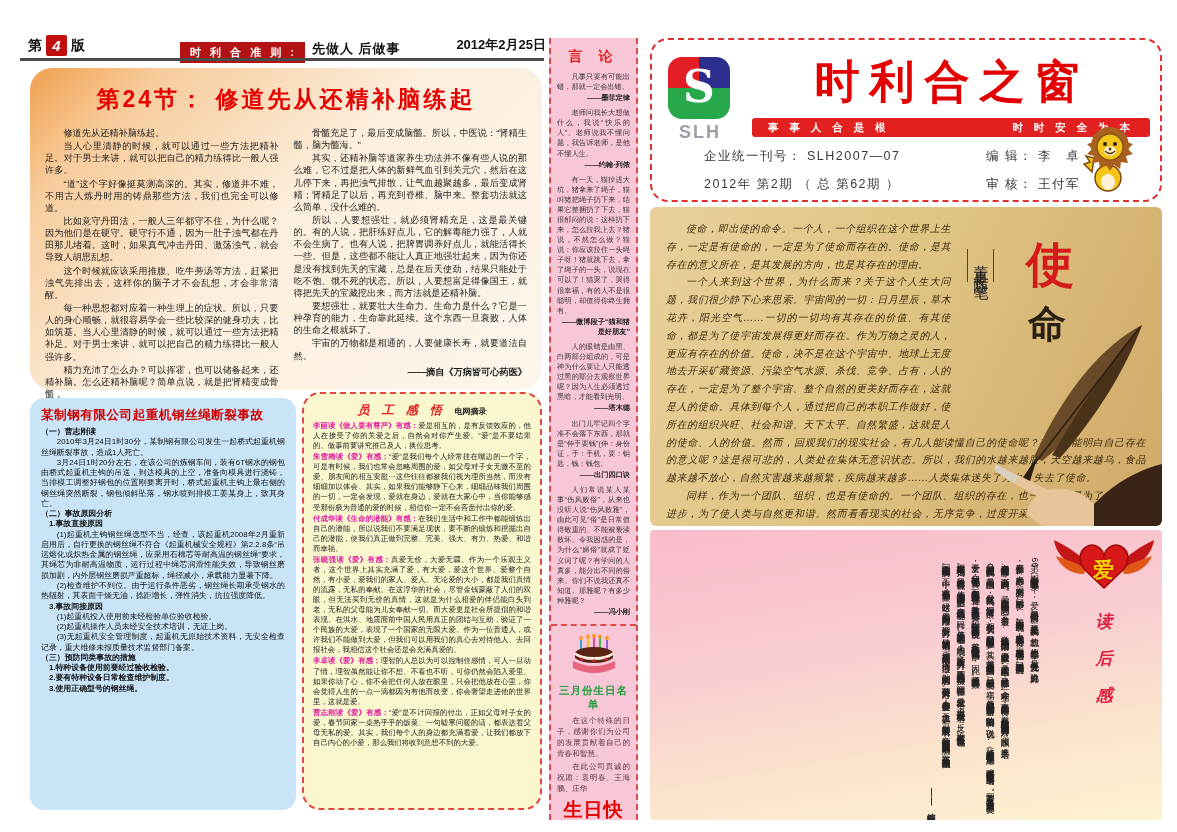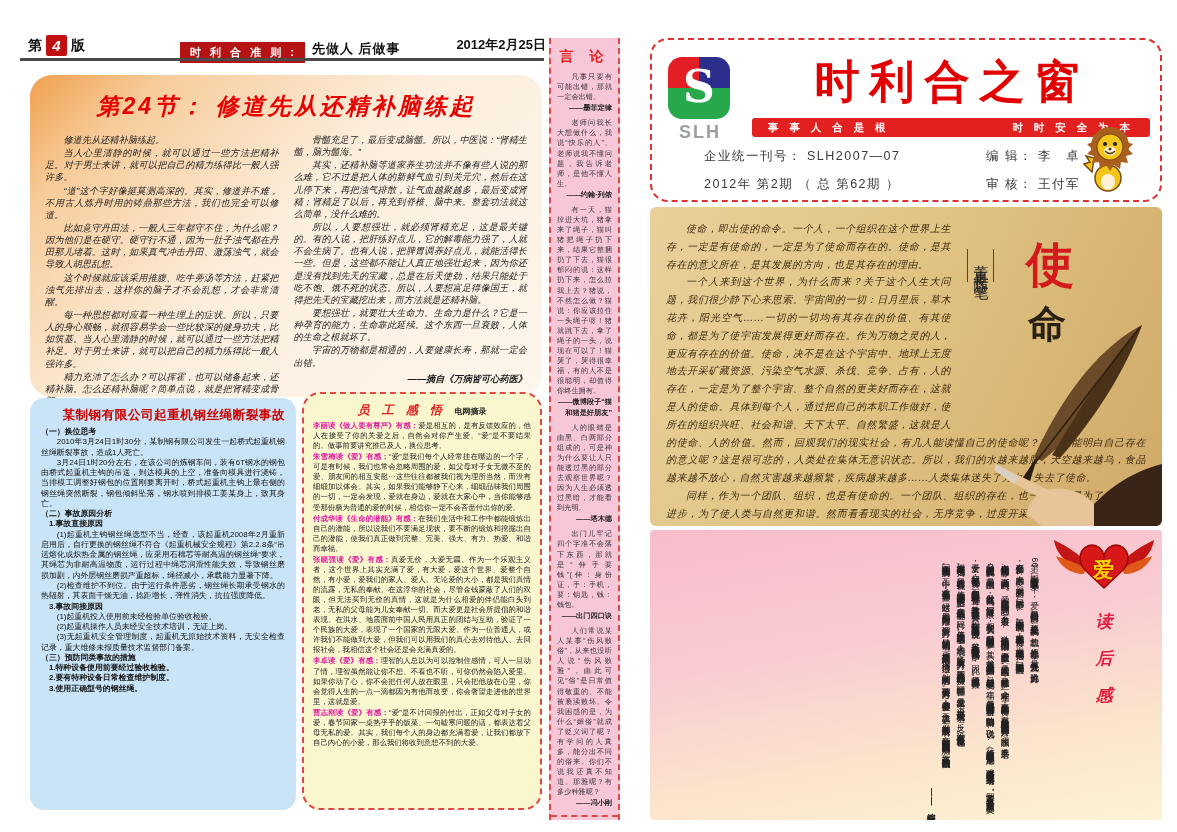--- a/index.html
+++ b/index.html
@@ -10,47 +10,47 @@
   .lp-header { position:absolute; left:28px; top:33px; width:518px; height:24px; }
   .pageno { position:absolute; left:0; top:2px; font-size:14px; font-weight:bold; color:#111; display:flex; align-items:center; gap:4px;}
   .pageno .numbox { display:inline-block; width:21px; height:21px; background:#c00f0f; color:#fff; font-size:15px; font-weight:bold; font-style:italic; text-align:center; line-height:21px; border-radius:2px;}
   .principle { position:absolute; left:152px; top:1px; display:flex; align-items:center; gap:7px; }
   .principle .pbox { background:#b51313; color:#fff; font-size:11px; font-weight:bold; letter-spacing:3px; padding:3px 8px 3px 10px;margin-top:8px; }
   .principle .ptxt { font-size:13px; font-weight:bold; color:#111; letter-spacing:1px;}
   .hdr-date { position:absolute; right:0; top:3px; font-size:13px; font-weight:bold; color:#111;text-align:center; }
   .lp-rule { position:absolute; left:20px; top:58px; width:524px; height:3px; background:#4a4a4a; }
 
   
-  .main-panel { position:absolute; left:30px; top:75px; width:512px; height:322px; border-radius:22px;
-    background:linear-gradient(135deg,#f0a04e 0%,#f7cc9b 16%,#fceedd 48%,#fdf6ec 100%); padding:12px 15px 8px;font-style:italic; }
+  .main-panel { position:absolute; left:30px; top:68px; width:512px; height:322px; border-radius:22px;
+    background:linear-gradient(135deg,#f0a04e 0%,#f7cc9b 16%,#fceedd 48%,#fdf6ec 100%); padding:12px 15px 8px; }
   .main-title { text-align:center; font-size:23px; font-weight:bold; color:#e60000; letter-spacing:3px; font-family:"Liberation Sans",sans-serif; margin-top:4px;}
   .main-cols { display:flex; gap:15px; margin-top:12px; }
   .main-col { flex:1; font-size:9.2px; line-height:1.32; color:#1c1c1c; text-align:justify; }
   .main-col p { text-indent:2em; margin-bottom:1px; }
   .main-attr { text-align:right; font-weight:bold; margin-top:4px; text-indent:0 !important; }
 
   
   .acc-panel { position:absolute; left:30px; top:398px; width:266px; height:412px; background:#c9e4f6; border-radius:14px; padding:9px 11px; }
-  .acc-title { text-align:right; color:#cc0000; font-weight:bold; font-size:12.6px; letter-spacing:0.5px; font-family:"DejaVu Serif",serif; margin-bottom:3px;}
+  .acc-title { text-align:left; color:#cc0000; font-weight:bold; font-size:12.6px; letter-spacing:0.5px; font-family:"DejaVu Serif",serif; margin-bottom:3px;}
   .acc-body { font-size:7.9px; line-height:1.3; color:#111; text-align:justify;}
   .acc-body p { text-indent:2em; }
   .acc-body p.hdr { font-weight:bold; text-indent:0; }
   .acc-body p.hdr2 { font-weight:bold; text-indent:1em; }
 
   
   .gw-panel { position:absolute; left:302px; top:392px; width:240px; height:418px; background:#faf6cd; border:2.5px dashed #e04848; border-radius:18px; padding:6px 9px; overflow:hidden;}
   .gw-head { text-align:center; margin-bottom:2px; }
   .gw-title { color:#e01f1f; font-size:12px; font-weight:bold; letter-spacing:4px; font-family:"DejaVu Serif",serif; font-style:italic;}
   .gw-sub { color:#222; font-size:8px; font-weight:bold; margin-left:4px;}
   .gw-body { font-size:7.4px; line-height:1.36; color:#222; text-align:justify;}
   .gw-body .lead { color:#e020a0; font-weight:bold; }
   .gw-body p { margin-bottom:1px; }
 
   
-  .pink-col { position:absolute; left:549px; top:38px; width:71px; height:782px; background:#f7c6d7; border-left:2px dashed #e04848; border-right:2px dashed #e04848; padding:8px 6px; overflow:hidden;}
+  .pink-col { position:absolute; left:549px; top:38px; width:89px; height:782px; background:#f7c6d7; border-left:2px dashed #e04848; border-right:2px dashed #e04848; padding:8px 6px; overflow:hidden;}
   .yl-title { text-align:center; color:#e01f1f; font-weight:bold; font-size:14px; letter-spacing:6px; margin:2px 0 6px;}
   .yl-quote { font-size:7.2px; line-height:1.4; color:#39343c; text-align:justify; margin-bottom:5px;}
   .yl-quote .qt { text-indent:2em; display:block;}
   .yl-quote .by { display:block; text-align:right; font-weight:bold; color:#222; margin-top:1px;}
   .pink-divider { border-top:2.5px dashed #e04848; margin:7px -6px 8px; }
   .bd-cake { display:block; margin:0 auto 4px; }
   .bd-title { text-align:center; color:#1f9e3a; font-weight:bold; font-size:10.5px; letter-spacing:1px; margin-bottom:3px;}
   .bd-text { font-size:7.6px; line-height:1.45; color:#5a3a44; text-align:justify;}
   .bd-text p { text-indent:2em; margin-bottom:2px;}
   .bd-big { text-align:center; color:#e60000; font-weight:bold; font-size:19px; letter-spacing:1px; margin:3px 0;}
@@ -120,30 +120,30 @@
         <p>比如意守丹田法，一般人三年都守不住，为什么呢？因为他们是在硬守。硬守行不通，因为一肚子浊气都在丹田那儿堵着。这时，如果真气冲击丹田、激荡浊气，就会导致人胡思乱想。</p>
         <p>这个时候就应该采用推腹、吃牛蒡汤等方法，赶紧把浊气先排出去，这样你的脑子才不会乱想，才会非常清醒。</p>
         <p>每一种思想都对应着一种生理上的症状。所以，只要人的身心顺畅，就很容易学会一些比较深的健身功夫，比如筑基。当人心里清静的时候，就可以通过一些方法把精补足。对于男士来讲，就可以把自己的精力练得比一般人强许多。</p>
         <p>精力充沛了怎么办？可以挥霍，也可以储备起来，还精补脑。怎么还精补脑呢？简单点说，就是把肾精变成骨髓，</p>
       </div>
       <div class="main-col">
         <p>骨髓充足了，最后变成脑髓。所以，中医说：“肾精生髓，脑为髓海。”</p>
         <p>其实，还精补脑等道家养生功法并不像有些人说的那么难，它不过是把人体的新鲜气血引到关元穴，然后在这儿停下来，再把浊气排散，让气血越聚越多，最后变成肾精；肾精足了以后，再充到脊椎、脑中来。整套功法就这么简单，没什么难的。</p>
         <p>所以，人要想强壮，就必须肾精充足，这是最关键的。有的人说，把肝练好点儿，它的解毒能力强了，人就不会生病了。也有人说，把脾胃调养好点儿，就能活得长一些。但是，这些都不能让人真正地强壮起来，因为你还是没有找到先天的宝藏，总是在后天使劲，结果只能处于吃不饱、饿不死的状态。所以，人要想富足得像国王，就得把先天的宝藏挖出来，而方法就是还精补脑。</p>
         <p>要想强壮，就要壮大生命力。生命力是什么？它是一种孕育的能力，生命靠此延续。这个东西一旦衰败，人体的生命之根就坏了。</p>
-        <p>宇宙的万物都是相通的，人要健康长寿，那就一定会出错。</p>
+        <p>宇宙的万物都是相通的，人要健康长寿，就要道法自然。</p>
         <p class="main-attr">——摘自《万病皆可心药医》</p>
       </div>
     </div>
   </div>
 
   <div class="acc-panel">
     <div class="acc-title">某制钢有限公司起重机钢丝绳断裂事故</div>
     <div class="acc-body">
-      <p class="hdr">（一）换位思考</p>
+      <p class="hdr">（一）曹志刚读</p>
       <p>2010年3月24日1时30分，某制钢有限公司发生一起桥式起重机钢丝绳断裂事故，造成1人死亡。</p>
       <p>3月24日1时20分左右，在该公司的炼钢车间，装有6T钢水的钢包由桥式起重机主钩的吊送，到达模具的上空，准备向模具进行浇铸，当排模工调整好钢包的位置刚要离开时，桥式起重机主钩上最右侧的钢丝绳突然断裂，钢包倾斜坠落，钢水喷到排模工姜某身上，致其身亡。</p>
       <p class="hdr">（二）事故原因分析</p>
       <p class="hdr2">1.事故直接原因</p>
       <p>(1)起重机主钩钢丝绳选型不当，经查，该起重机2008年2月重新启用后，自行更换的钢丝绳不符合《起重机械安全规程》第2.2.8条“吊运熔化或炽热金属的钢丝绳，应采用石棉芯等耐高温的钢丝绳”要求，其绳芯为非耐高温物质，运行过程中绳芯润滑性能失效，导致钢丝磨损加剧，内外层钢丝磨损严重超标，绳径减小，承载能力显著下降。</p>
       <p>(2)检查维护不到位。由于运行条件恶劣，钢丝绳长期承受钢水的热辐射，其表面干燥无油，捻距增长，弹性消失，抗拉强度降低。</p>
       <p class="hdr2">3.事故间接原因</p>
       <p>(1)起重机投入使用前未经检验单位验收检验。</p>
       <p>(2)起重机操作人员未经安全技术培训，无证上岗。</p>
       <p>(3)无起重机安全管理制度，起重机无原始技术资料，无安全检查记录，重大维修未报质量技术监督部门备案。</p>

